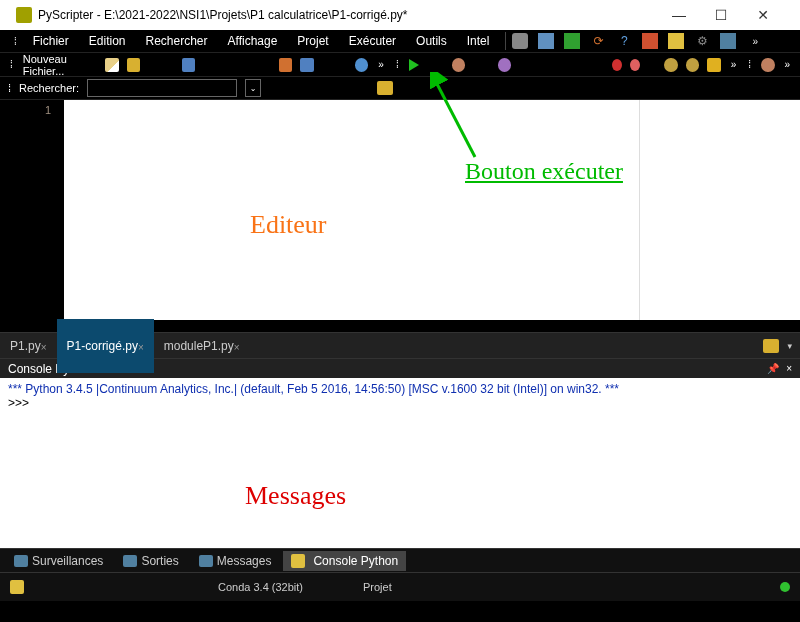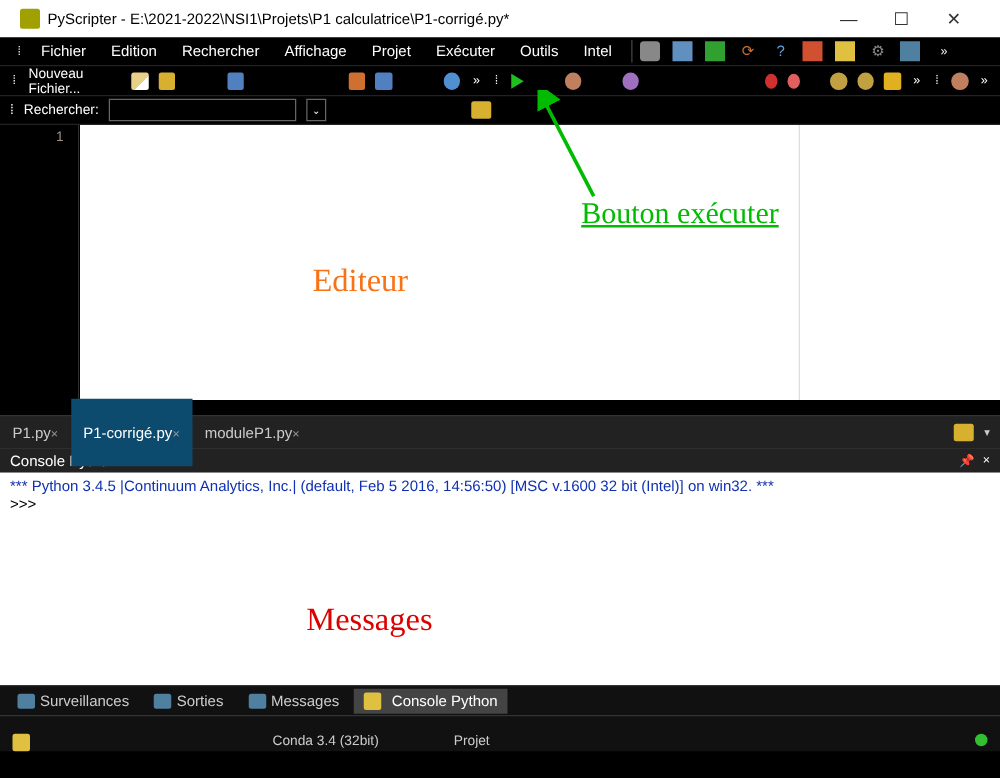--- a/index.html
+++ b/index.html
@@ -58,21 +58,21 @@
 .console { height: 170px; background: #fff; font-family: Consolas, "Courier New", monospace; font-size: 12px; padding: 4px 8px; overflow: visible; }
 .console .banner { color: #1030b0; }
 .console .warn { color: #c04040; }
 .console .prompt { color: #000; }
 
 .bottom-tabs { height: 24px; background: #111; display: flex; align-items: center; font-size: 12px; color: #ccc; gap: 4px; padding: 0 6px; border-top: 1px solid #333; }
 .bottom-tabs .btab { display: flex; align-items: center; gap: 4px; padding: 3px 8px; }
 .bottom-tabs .btab.active { background: #444; color: #fff; }
 .bottom-tabs .bicon { width: 14px; height: 12px; background: #5080a0; border-radius: 2px; }
 
-.statusbar { height: 22px; background: #111; display: flex; align-items: flex-start; font-size: 11px; color: #ccc; border-top: 1px solid #333; padding: 14px 10px; }
+.statusbar { height: 22px; background: #111; display: flex; align-items: center; font-size: 11px; color: #ccc; border-top: 1px solid #333; padding: 14px 10px; }
 .statusbar .sseg { margin: 0 30px; }
 .statusbar .dot-right { margin-left: auto; width: 10px; height: 10px; background: #30c030; border-radius: 50%; }
 .pyicon { width: 14px; height: 14px; background: #e0c040; border-radius: 2px; margin-right: 4px; display: inline-block; vertical-align: middle; }
 </style>
 </head>
 <body>
 
 <div class="titlebar">
   <div class="app-icon"></div>
   <div class="title-text">PyScripter - E:\2021-2022\NSI1\Projets\P1 calculatrice\P1-corrigé.py*</div>

